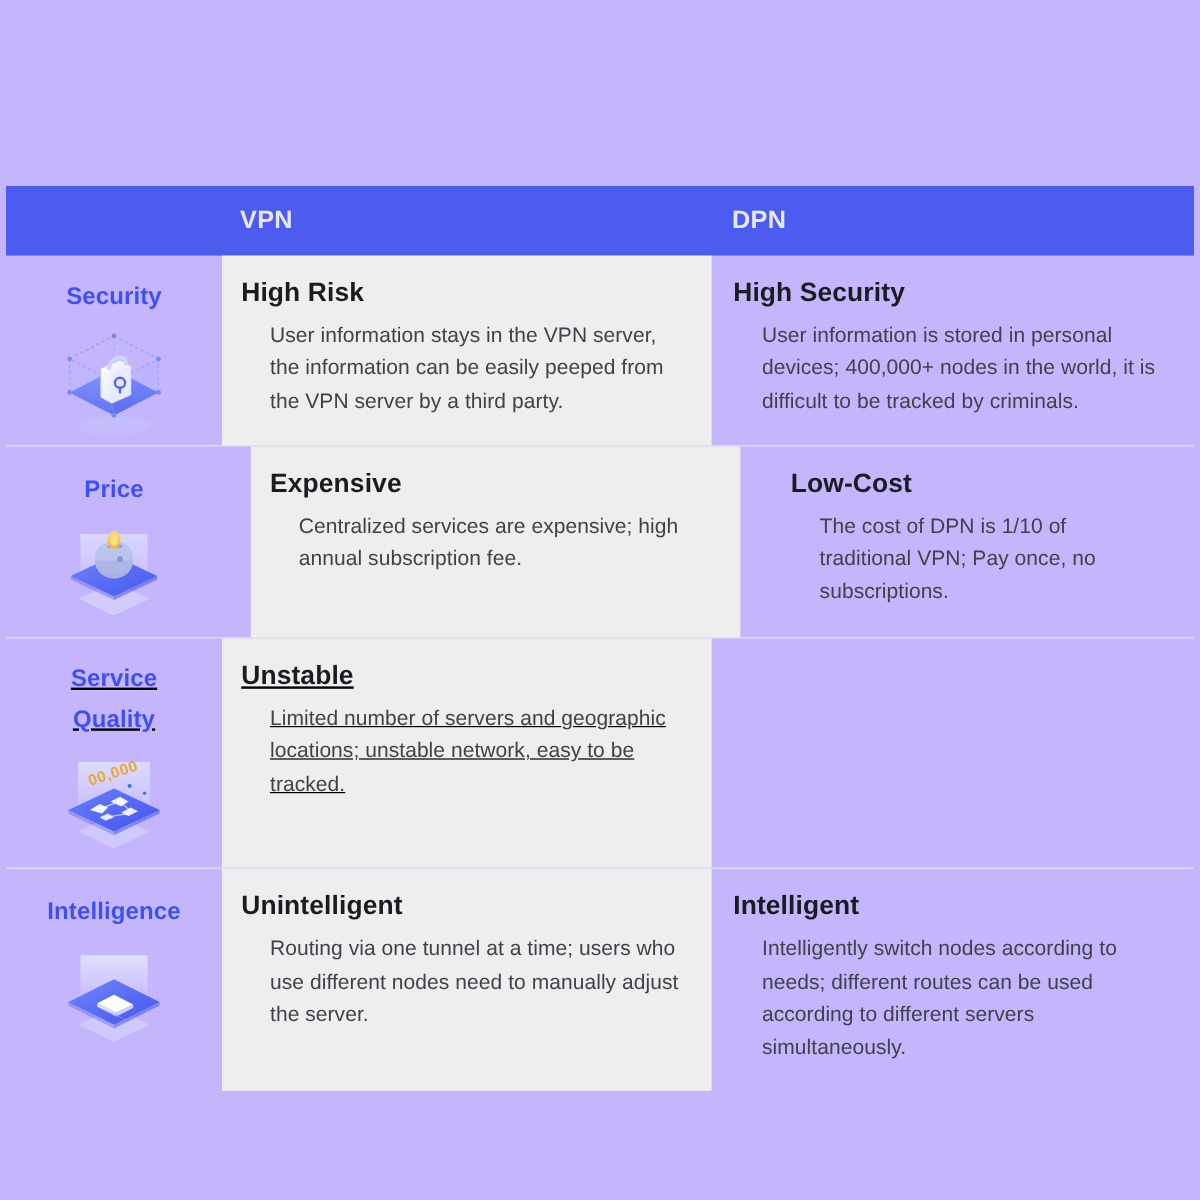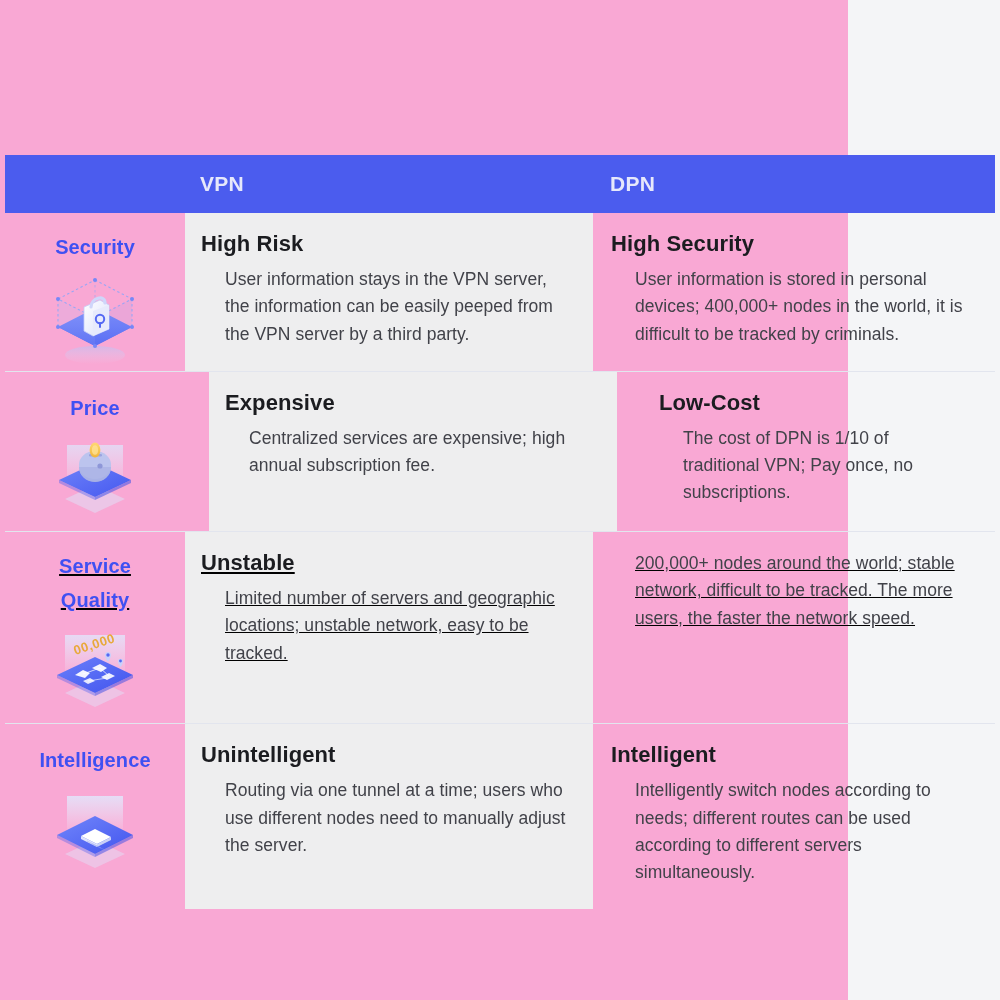--- a/index.html
+++ b/index.html
@@ -11,23 +11,23 @@
     width: 1000px;
     height: 1000px;
     background: #f4f5f7;
     font-family: "Liberation Sans", sans-serif;
     -webkit-font-smoothing: antialiased;
     overflow: hidden;
   }
 
   .page {
     position: relative;
-    width: 848px;
+    width: 1000px;
     height: 1000px;
-    background: #f9a8d4;
+    background: #c4b5fd;
   }
 
   
   .comparison-table {
     position: absolute;
     left: 5px;
     top: 155px;
     width: 990px;
   }
 
@@ -331,21 +331,20 @@
                 <text x="30" y="30" font-family="'Liberation Sans', sans-serif" font-size="13" font-weight="700" fill="#e8a93a" letter-spacing="0.5">00,000</text>
               </g>
             </svg>
           </div>
         </div>
         <div class="val-cell vpn">
           <div class="val-title">Unstable</div>
           <div class="val-desc">Limited number of servers and geographic locations; unstable network, easy to be tracked.</div>
         </div>
         <div class="val-cell dpn">
-          <div class="val-desc">200,000+ nodes around the world; stable network, difficult to be tracked. The more users, the faster the network speed.</div>
         </div>
       </div>
 
       <div class="row row-intel">
         <div class="cat-cell">
           <div class="cat-label">Intelligence</div>
           <div class="cat-icon-wrap">
             <svg class="cat-icon" viewBox="0 0 104 104">
               <defs>
                 <linearGradient id="gPlate4" x1="0" y1="0" x2="1" y2="1">

